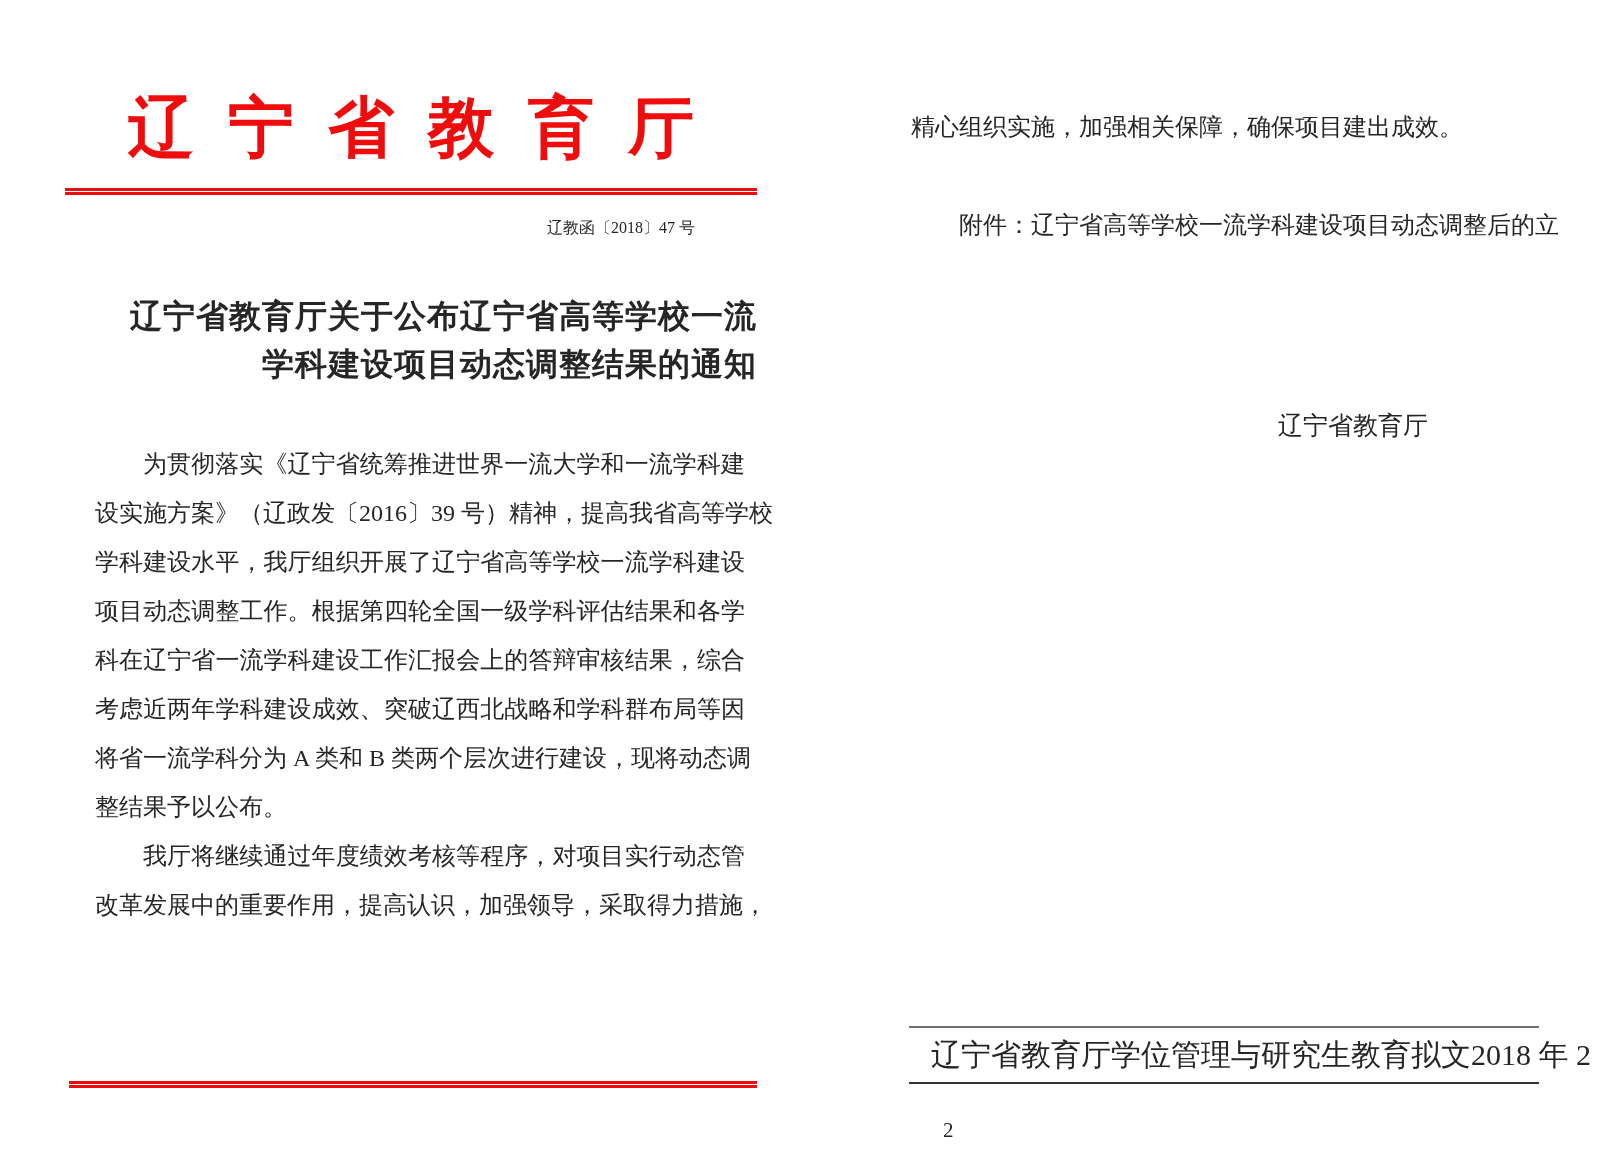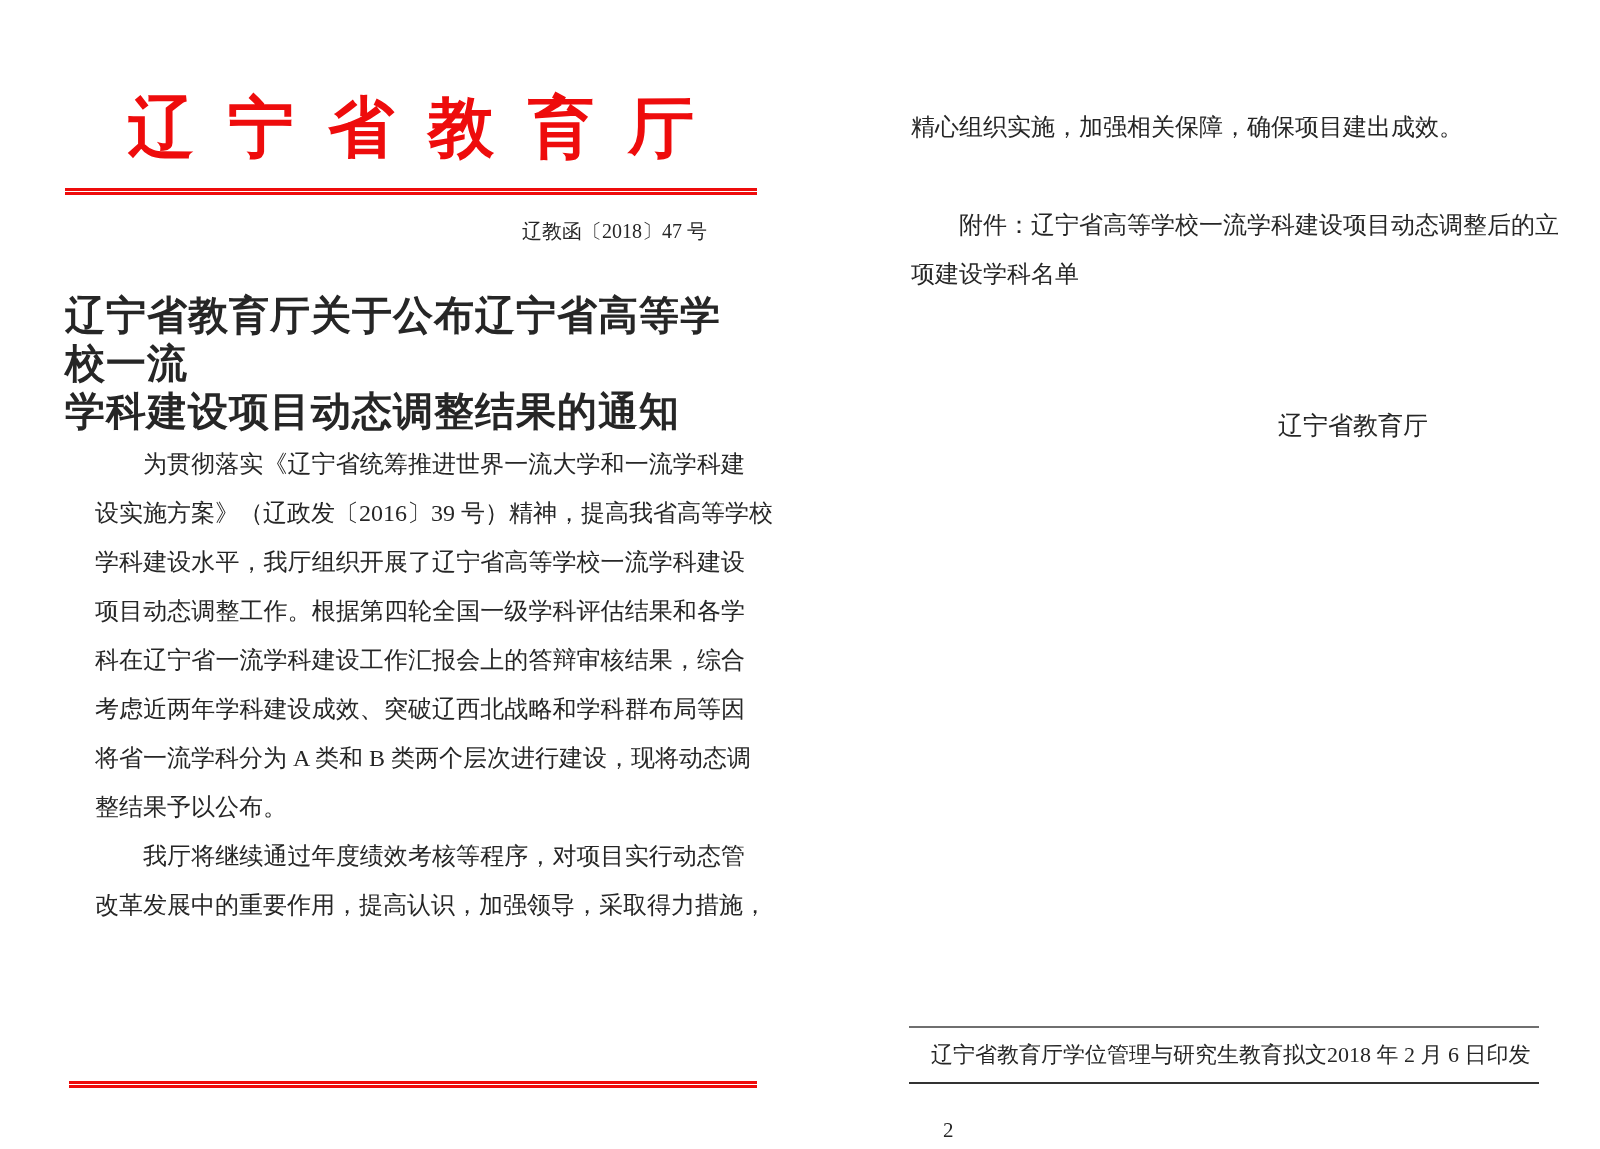--- a/index.html
+++ b/index.html
@@ -26,27 +26,27 @@
   .agency-header span{letter-spacing:34px;margin-right:-34px;}
 
   .double-rule{
     position:absolute;left:0;width:100%;height:7px;box-sizing:border-box;
     border-top:3px solid var(--red);border-bottom:3px solid var(--red);
   }
   .rule-header{top:188px;}
   .rule-bottom{top:1081px;left:4px;width:688px;}
 
   .doc-number{
-    position:absolute;top:218px;right:50px;
-    font-size:20px;white-space:nowrap;
+    position:absolute;top:218px;right:62px;
+    font-size:16px;white-space:nowrap;
   }
 
   .doc-title{
-    position:absolute;top:292px;left:0;right:0;text-align:left;
-    font-weight:bold;font-size:40px;line-height:48px;letter-spacing:1px;
+    position:absolute;top:292px;left:0;right:0;text-align:right;
+    font-weight:bold;font-size:32px;line-height:48px;letter-spacing:1px;
   }
 
   .body-block{
     position:absolute;font-size:24px;line-height:49px;color:var(--ink);
   }
   .body-left{top:440px;left:30px;width:650px;}
   .body-right{top:103px;left:0;width:628px;}
 
   .bline{white-space:nowrap;text-align:left;}
   .bline.fill{text-align:justify;text-align-last:justify;}
@@ -55,21 +55,21 @@
 
   .signature{
     position:absolute;top:403px;left:242px;width:400px;text-align:center;
     font-size:25px;line-height:46px;
   }
 
   .footer{
     position:absolute;top:1026px;left:-2px;right:0;height:58px;box-sizing:border-box;
     border-top:2px solid var(--rule-top);border-bottom:2px solid var(--rule-bottom);
     display:flex;justify-content:space-between;align-items:center;
-    padding:0 12px 0 22px;font-size:22px;white-space:nowrap;
+    padding:0 12px 0 22px;font-size:30px;white-space:nowrap;
   }
 
   .page-number{
     position:absolute;top:1118px;left:32px;font-size:21px;
   }
 </style>
 </head>
 <body>
 
 <div class="page page-left">
@@ -94,21 +94,20 @@
       <div class="bline indent fill">我厅将继续通过年度绩效考核等程序，对项目实行动态管</div>
       <div class="bline fill">改革发展中的重要作用，提高认识，加强领导，采取得力措施，</div>
     </div>
   <div class="double-rule rule-bottom"></div>
 </div>
 
 <div class="page page-right">
   <div class="body-block body-right" id="body-right">
       <div class="bline">精心组织实施，加强相关保障，确保项目建出成效。</div>
       <div class="bline indent fill gap">附件：辽宁省高等学校一流学科建设项目动态调整后的立</div>
-      <div class="bline">项建设学科名单</div>
     </div>
   <div class="signature">
     <div>辽宁省教育厅</div>
   </div>
   <div class="footer">
     <span>辽宁省教育厅学位管理与研究生教育拟文</span>
     <span>2018 年 2 月 6 日印发</span>
   </div>
   <div class="page-number">2</div>
 </div>

